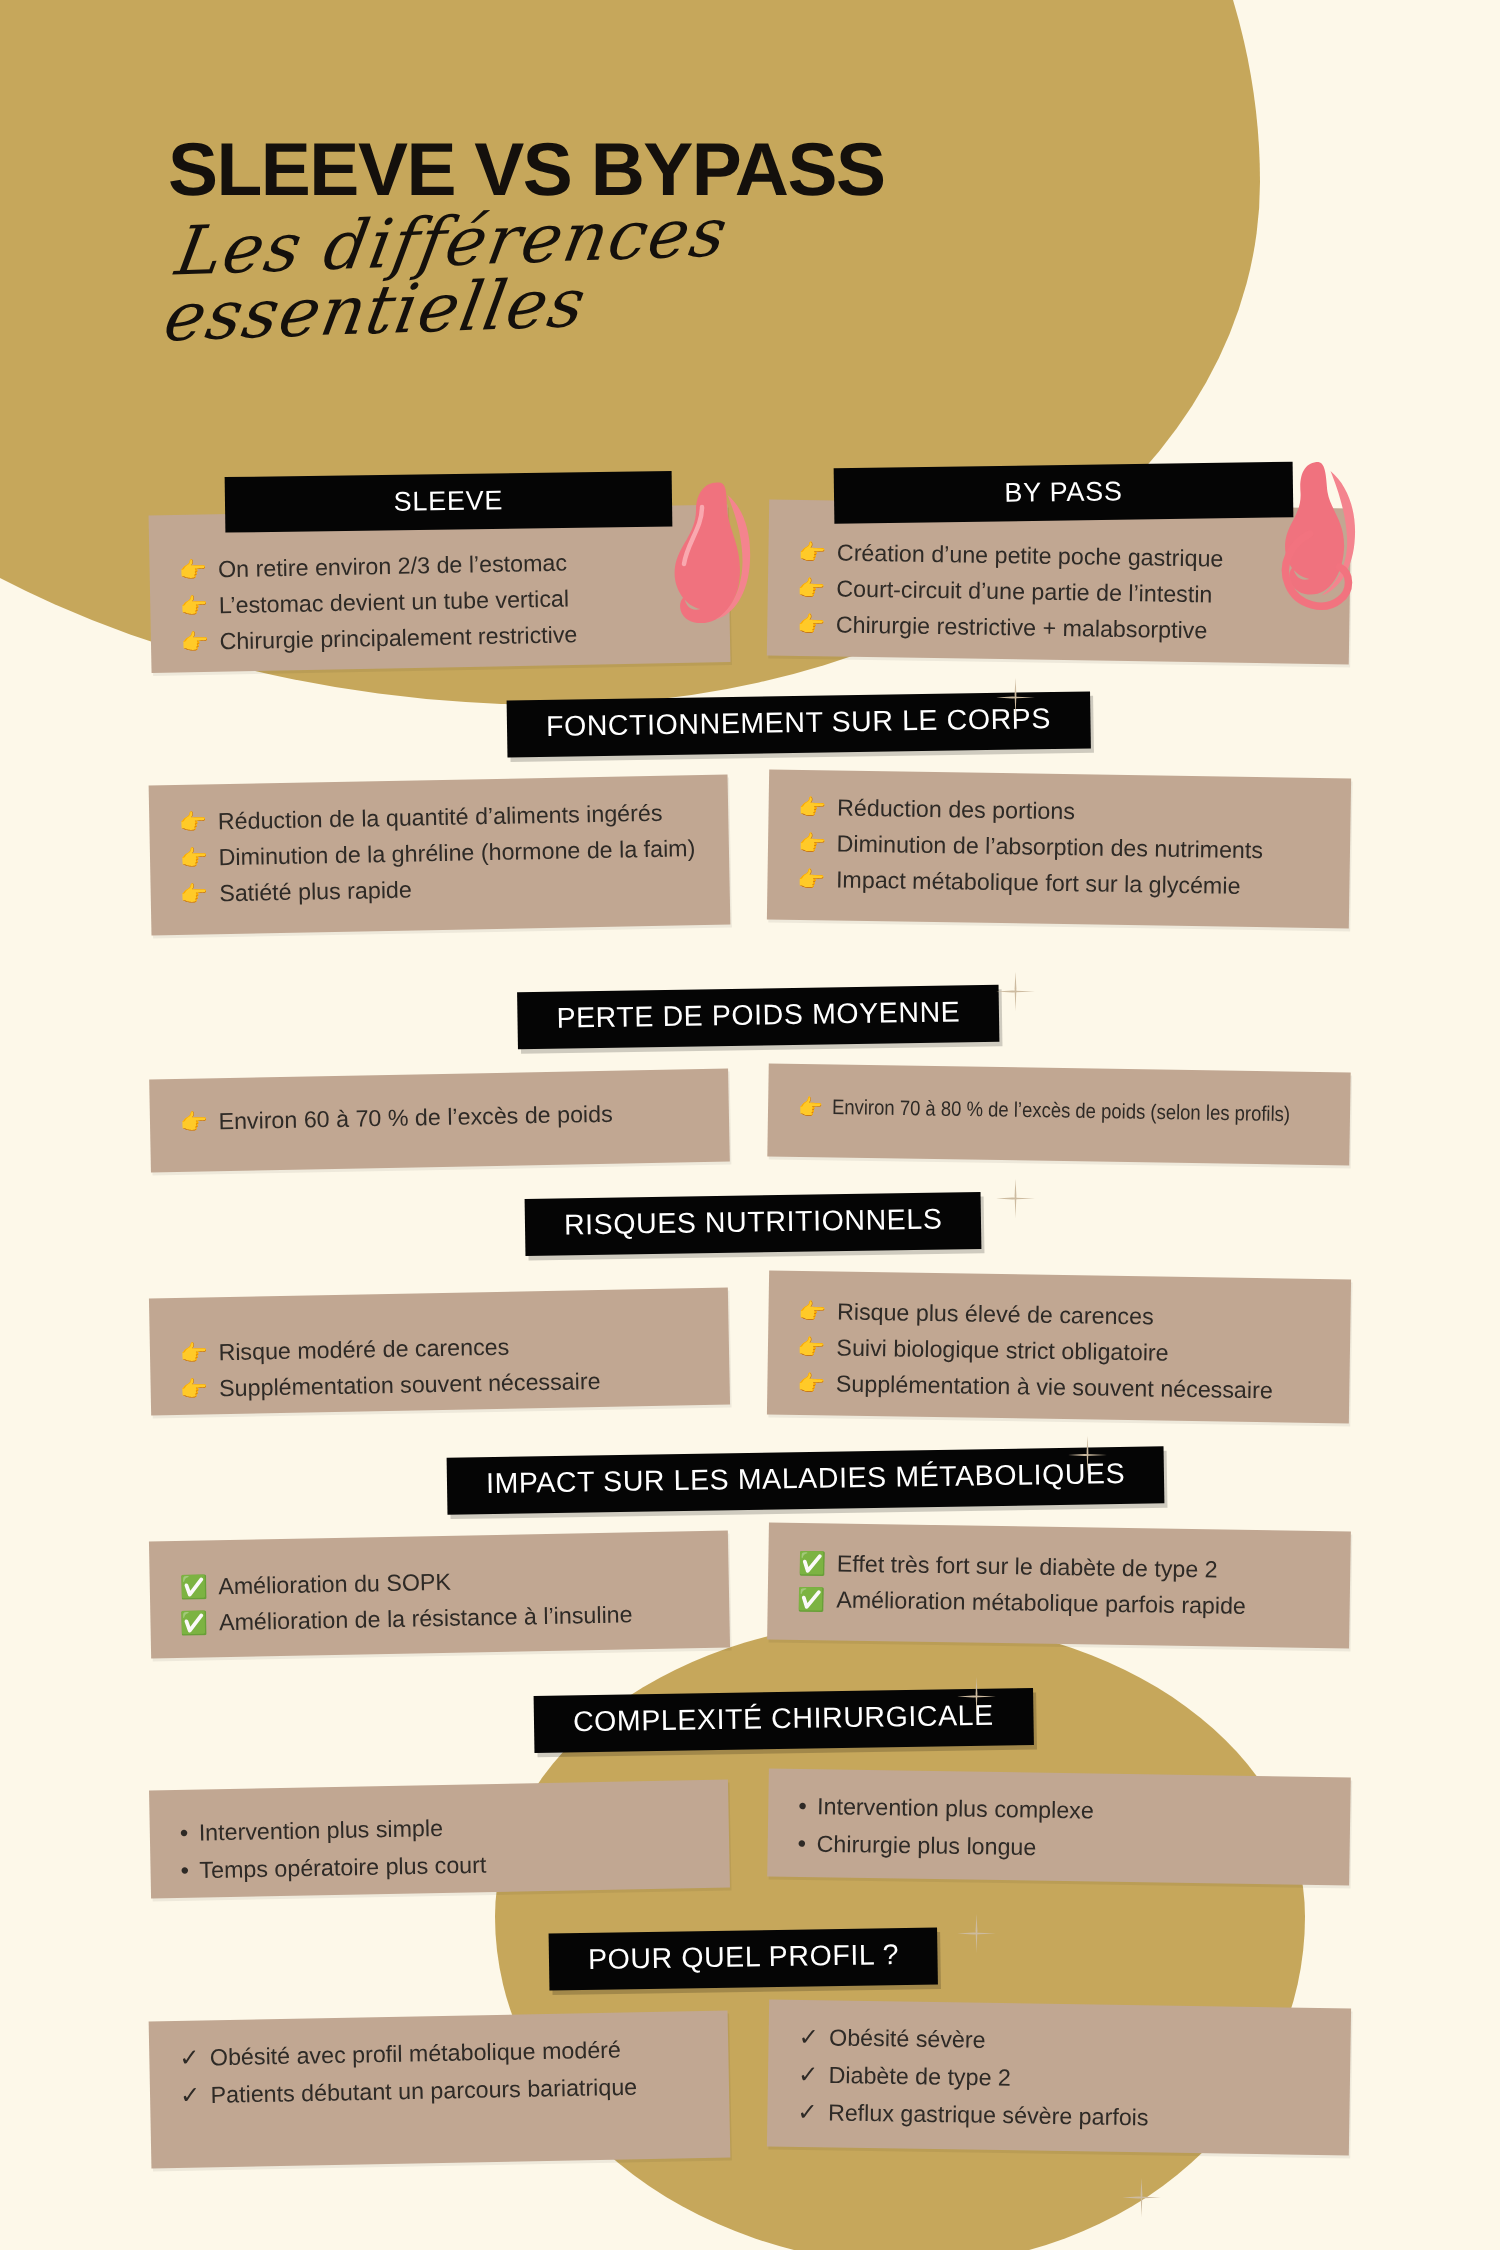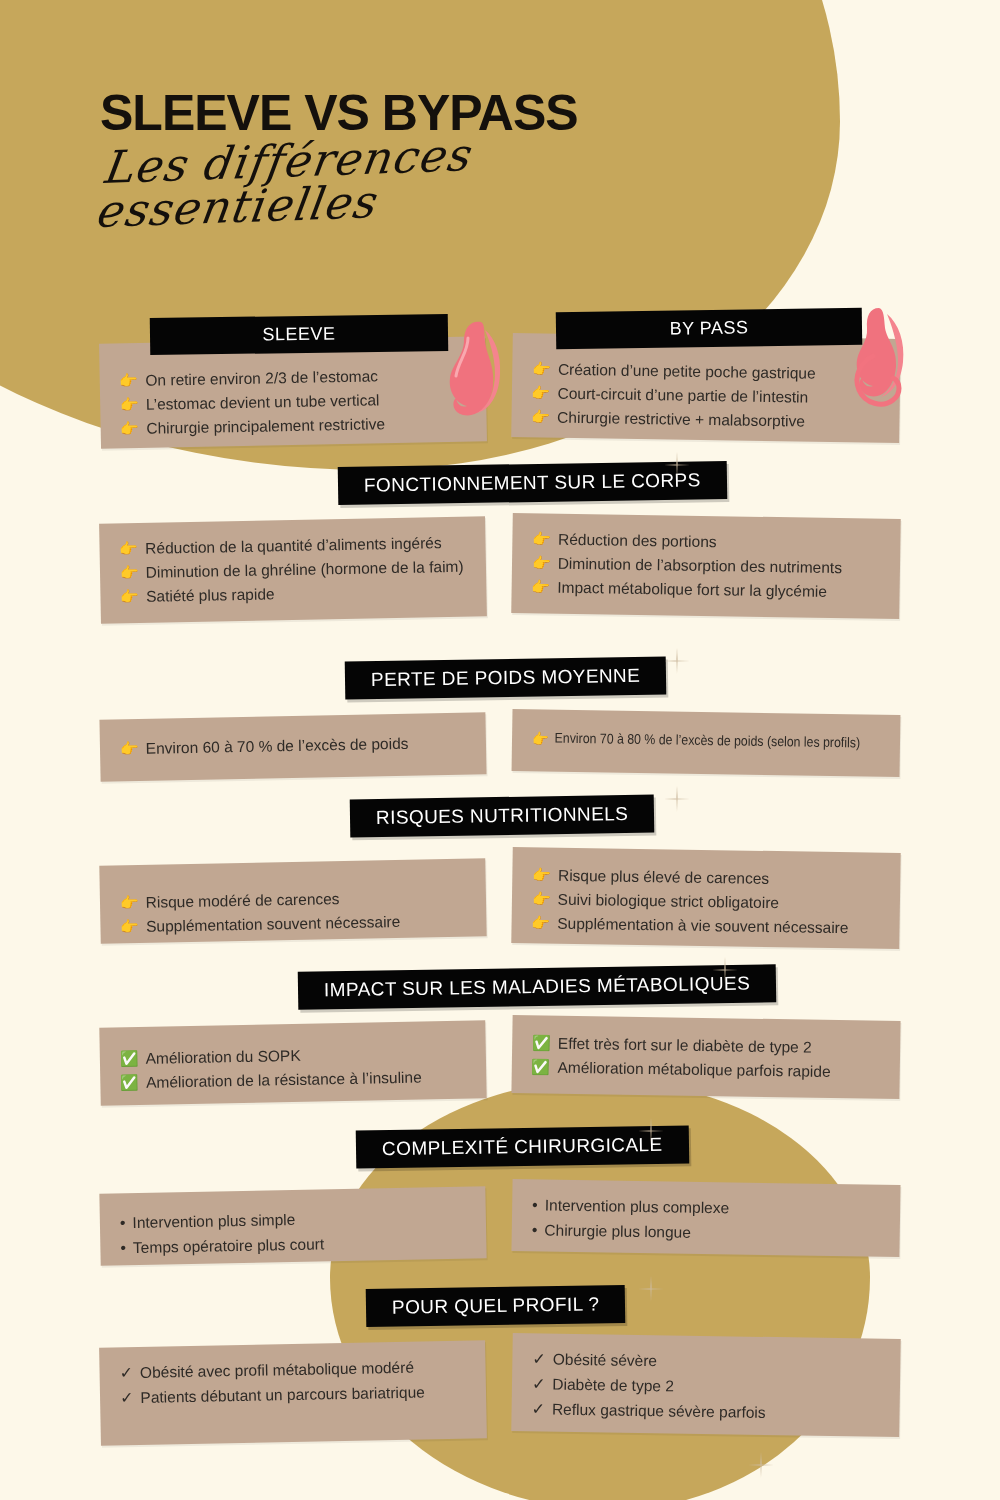--- a/index.html
+++ b/index.html
@@ -24,21 +24,21 @@
   .blob-bottom{
     position:absolute;
     left:330px;top:1080px;
     width:540px;height:430px;
     background:#C6A75B;
     border-radius:50% 50% 48% 52% / 46% 46% 54% 54%;
     z-index:0;
   }
 
   
-  .header{position:absolute;left:100px;top:88px;z-index:5;}
+  .header{position:absolute;left:112px;top:88px;z-index:5;}
   .main-title{
     font-family:"Liberation Sans", sans-serif;
     font-weight:bold;
     font-size:50px;
     letter-spacing:-1px;
     color:#14100C;
     line-height:1;
     margin:0;
     white-space:nowrap;
   }

